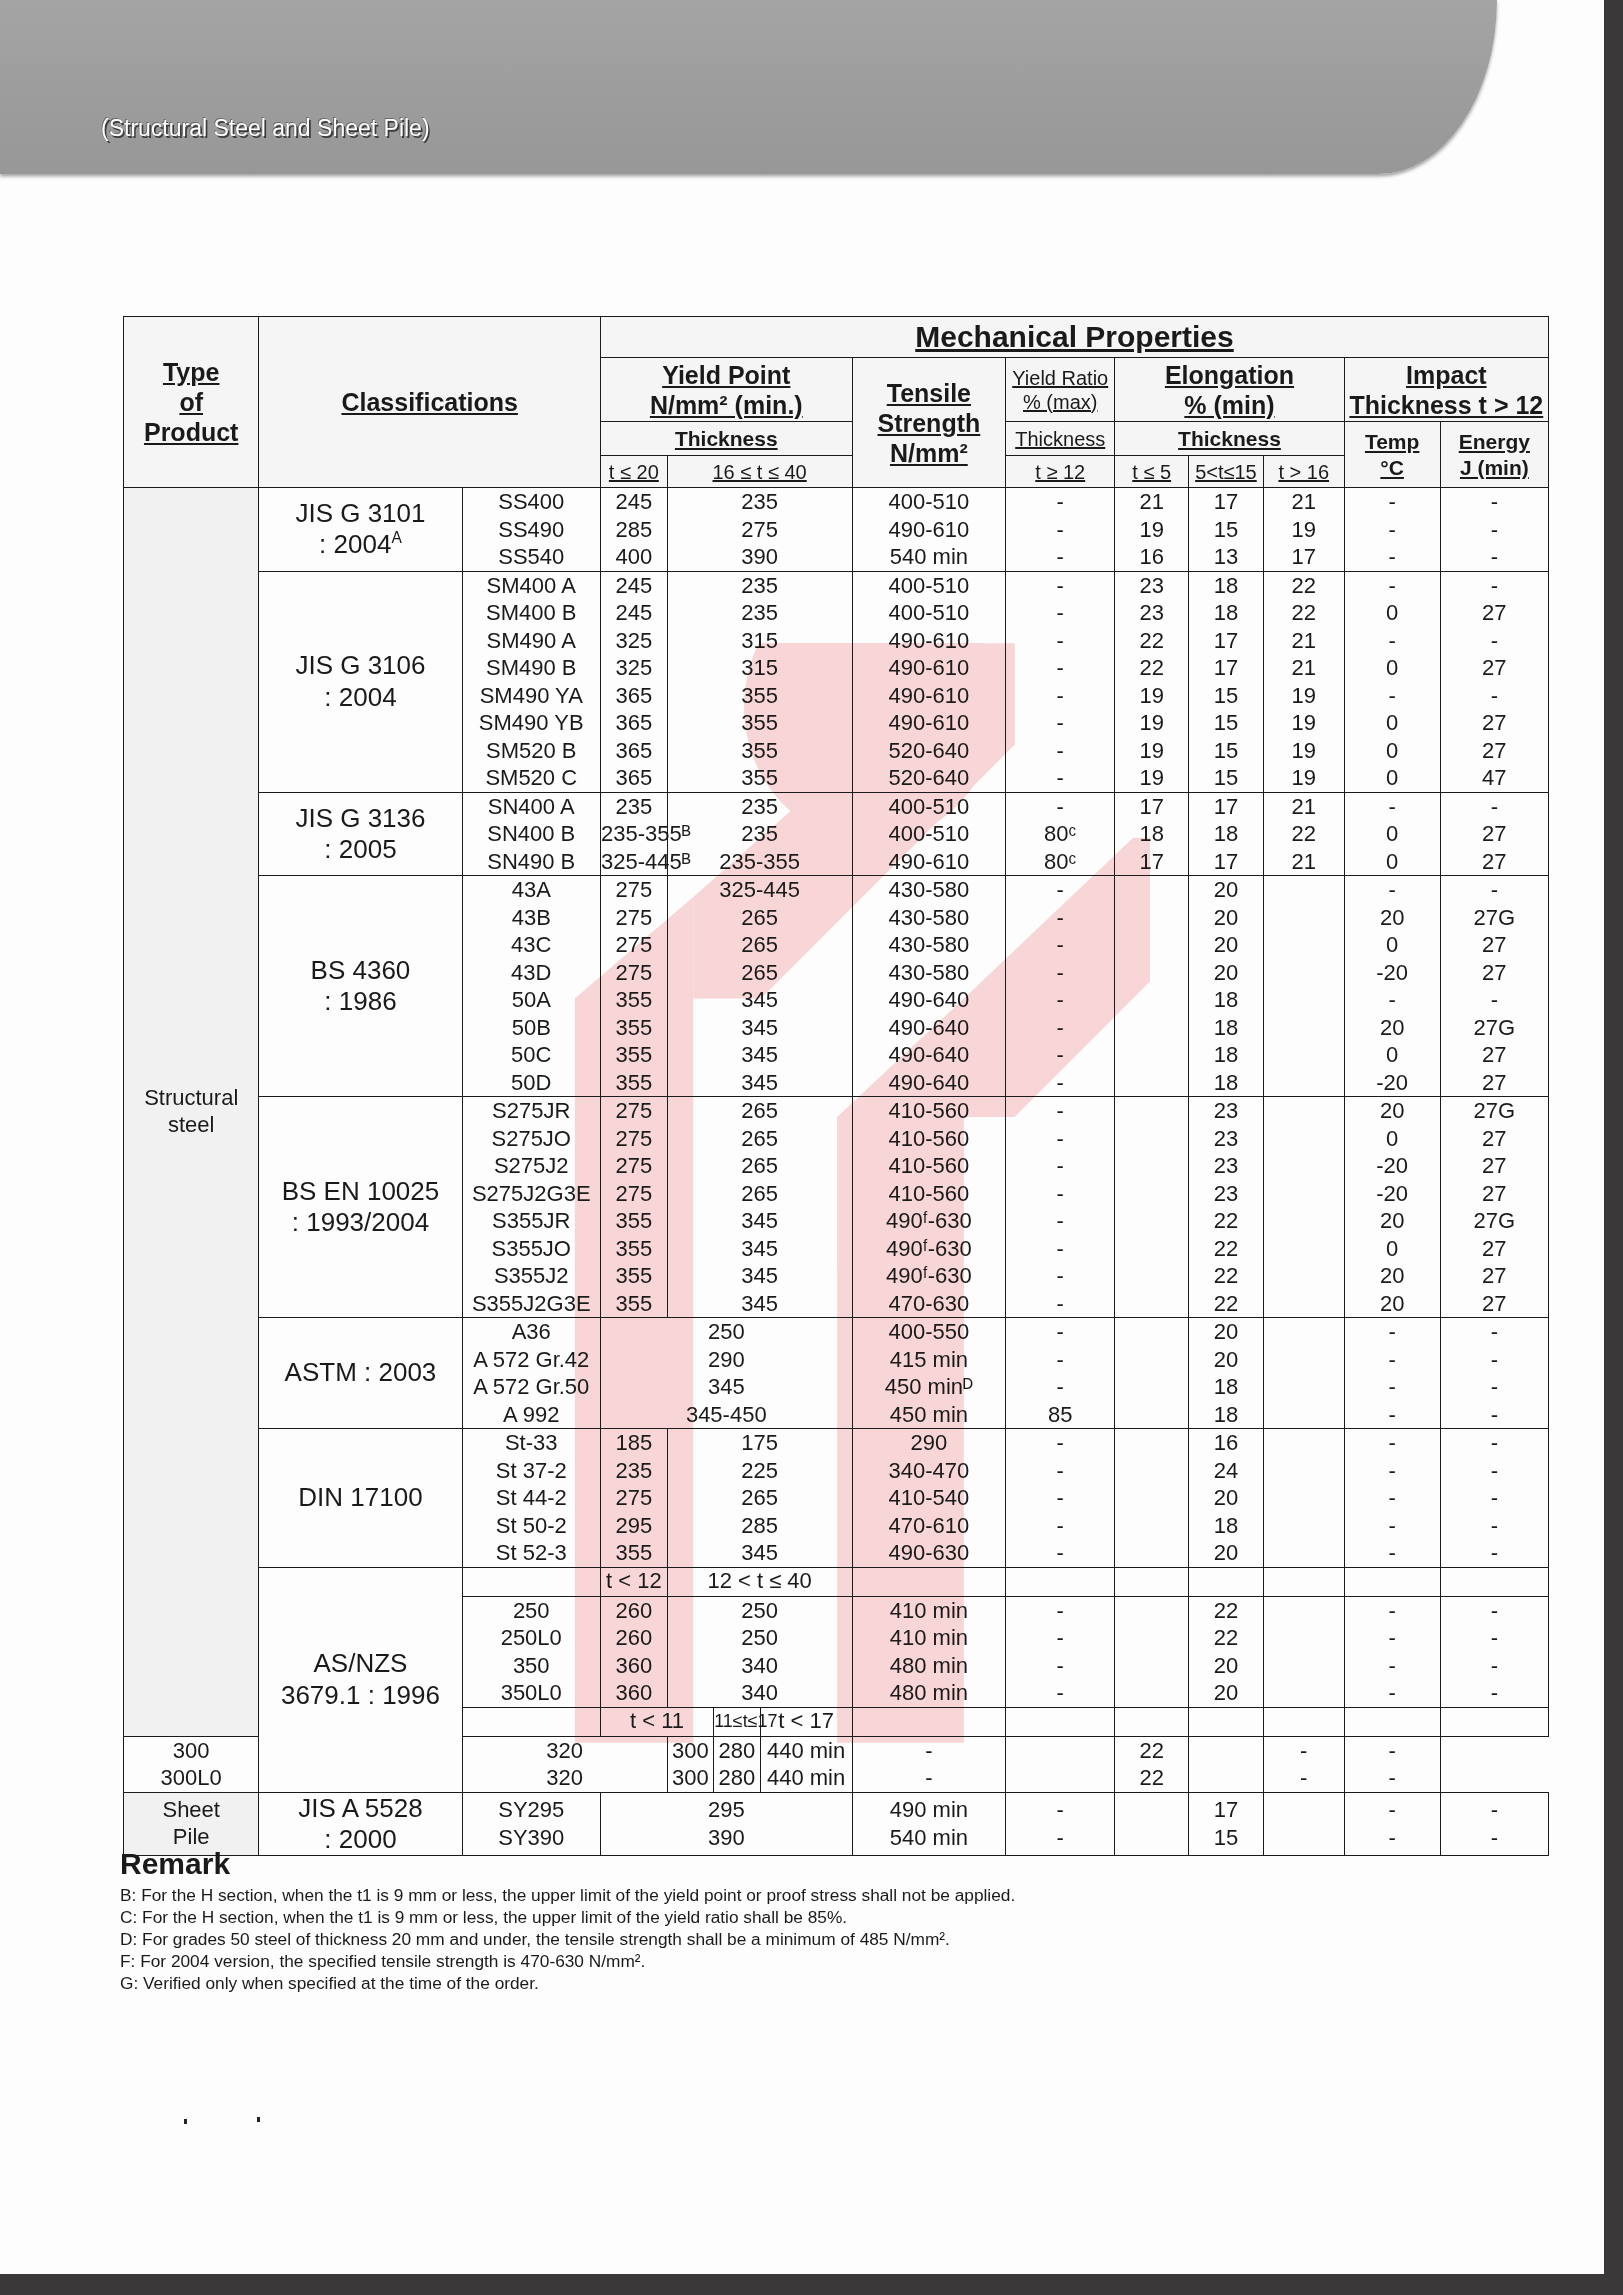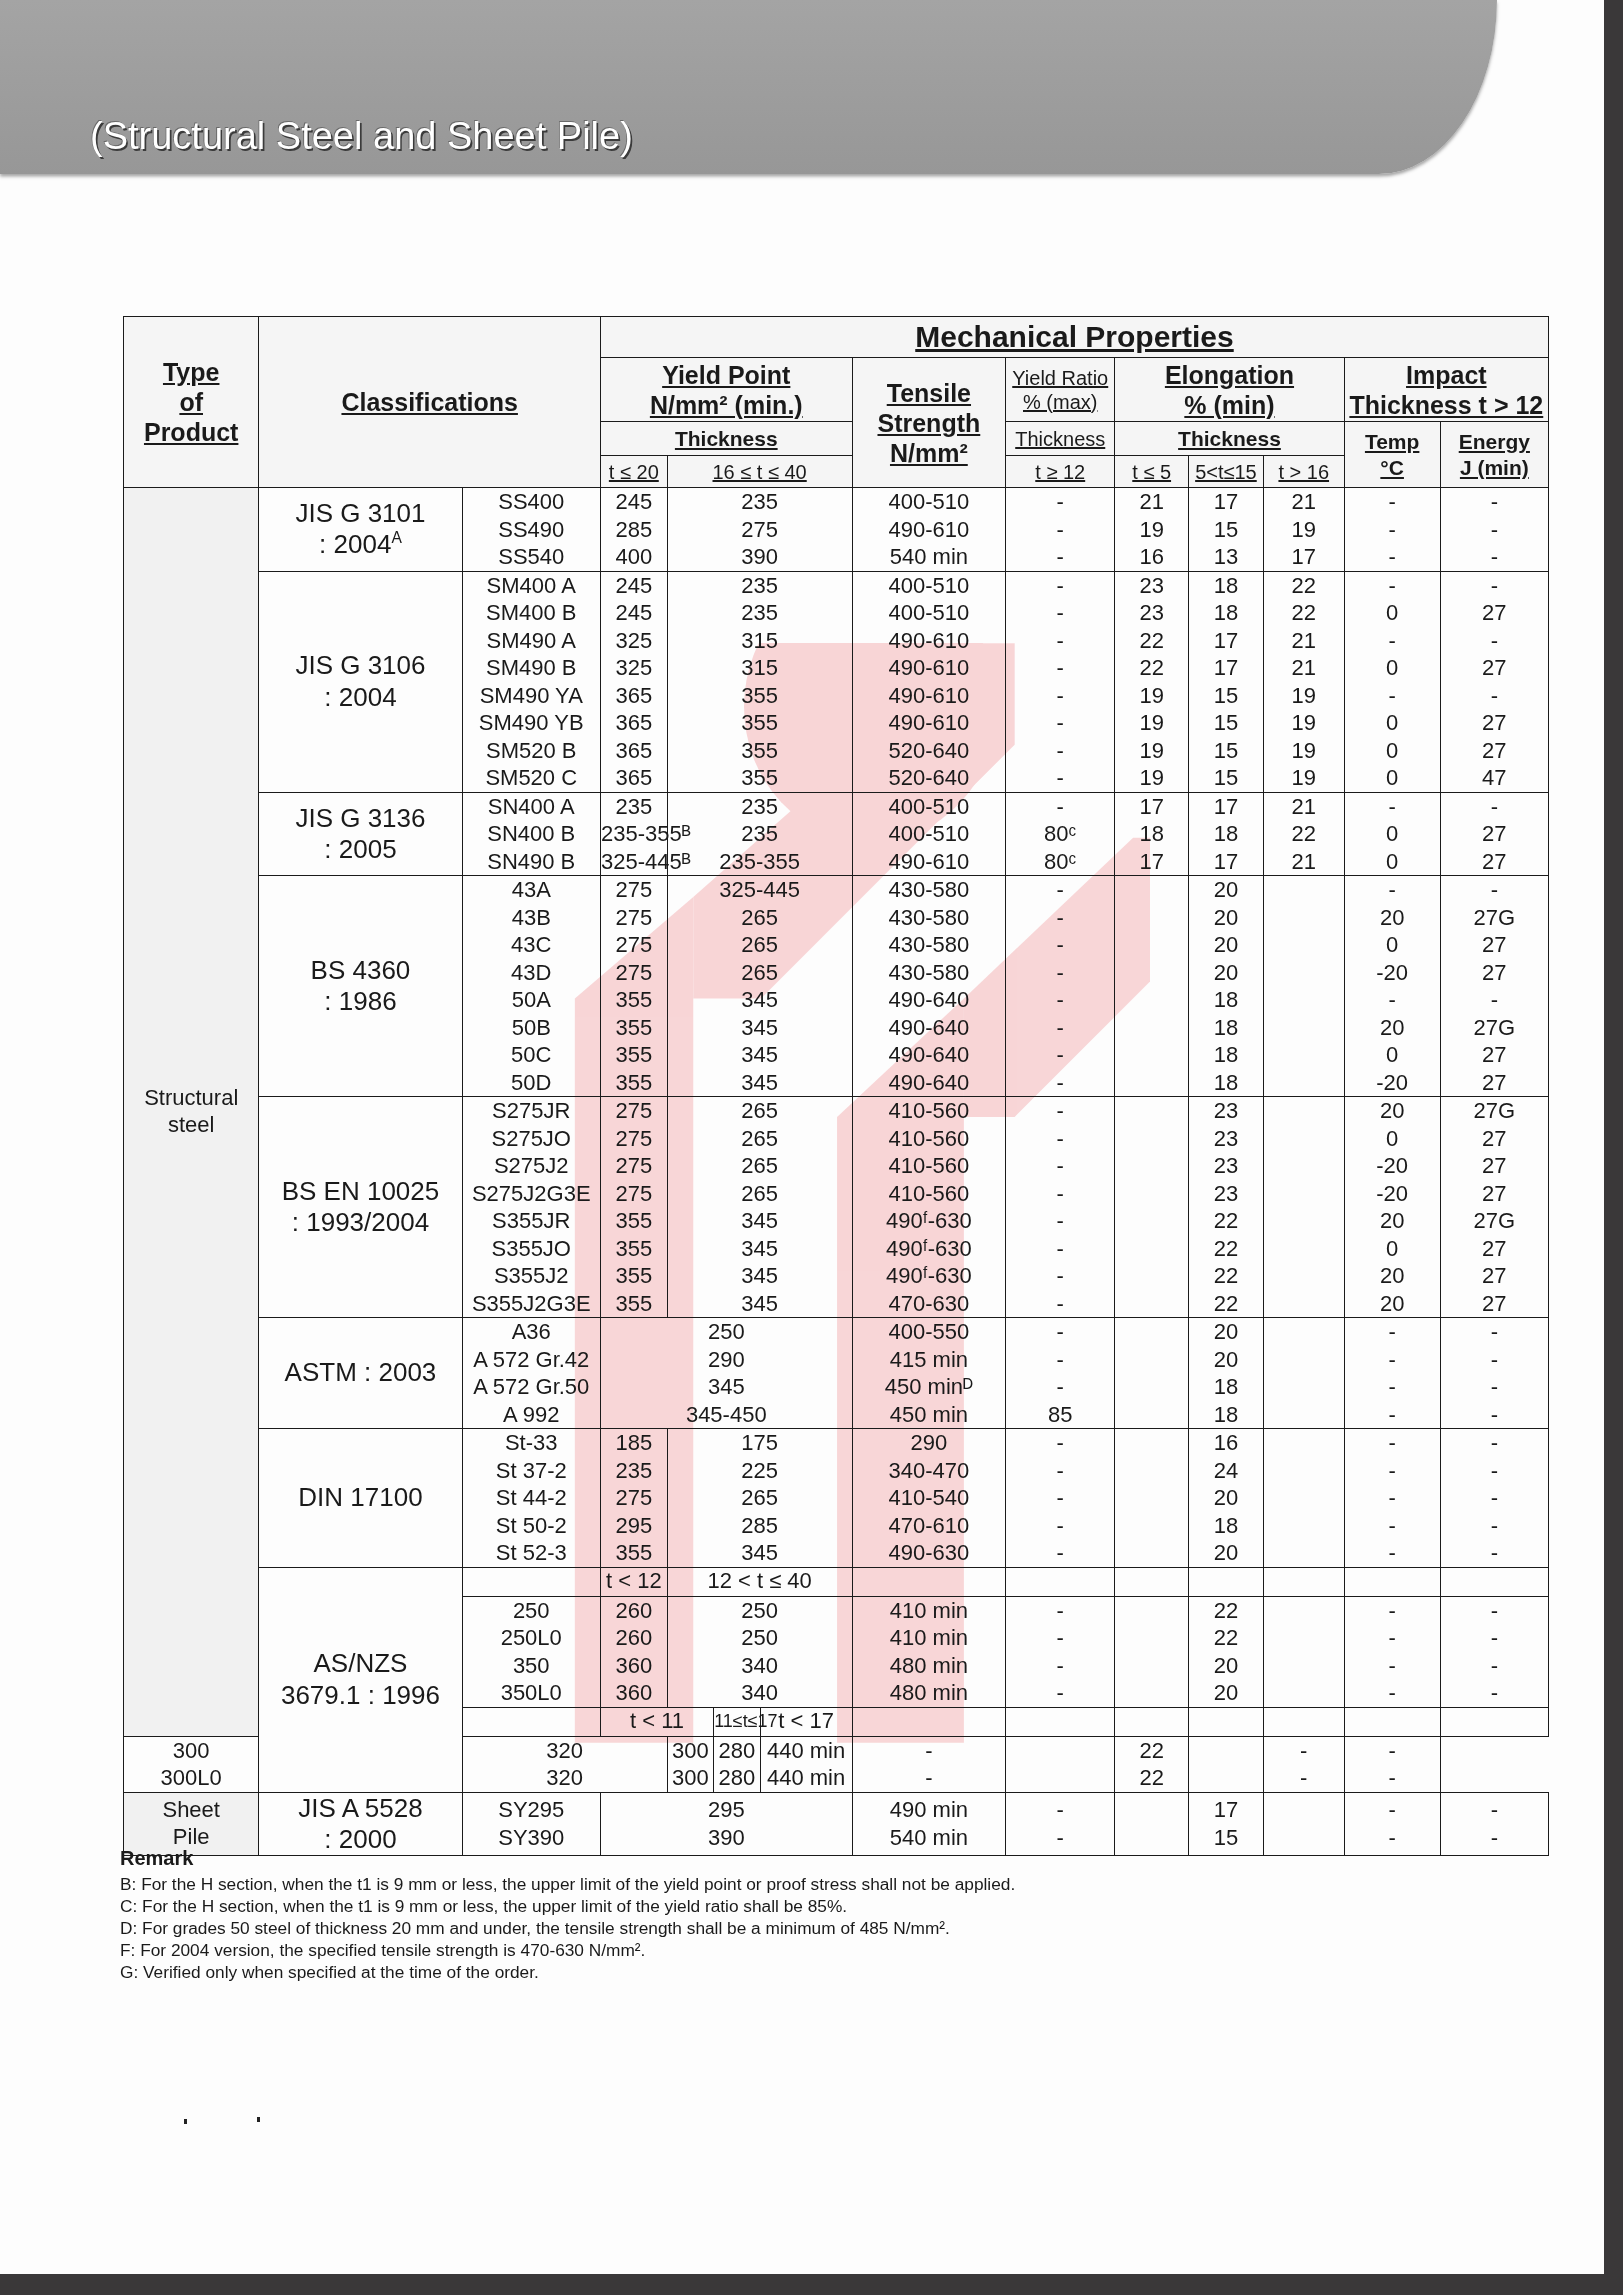--- a/index.html
+++ b/index.html
@@ -18,22 +18,22 @@
     background:linear-gradient(180deg,#a4a4a4 0%,#979797 100%);
     border-bottom-right-radius:118px 174px;
     box-shadow:0 2.5px 3.4px rgba(0,0,0,0.35);
   }
   .banner-title {
     position:absolute; left:103px; top:59px;
     font-size:47px; font-weight:bold; color:#ffffff; letter-spacing:-0.8px;
     text-shadow:1.7px 1.7px 0 #3b3b3b, -0.8px -0.8px 0 #6a6a6a;
   }
   .banner-sub {
-    position:absolute; left:90px; top:115px;
-    font-size:38px; color:#ffffff;
+    position:absolute; left:101px; top:115px;
+    font-size:23px; color:#ffffff;
     text-shadow:1.7px 1.7px 0 #3b3b3b, -0.8px -0.8px 0 #6a6a6a;
   }
 
   .watermark {
     position:absolute; left:541px; top:643px; width:609px; height:1100px;
     pointer-events:none; z-index:1;
   }
 
   table.spec {
     position:absolute; left:123px; top:316px; width:1426px;
@@ -52,21 +52,21 @@
   .shade { background:rgba(240,240,240,0.6);text-decoration:underline; }
   .type-cell { font-size:25px; font-weight:bold; background:rgba(238,238,238,0.8); }
   .std-cell  { font-size:26px; font-weight:bold; }
   .grp td { font-size:22px; }
   .grp td.std-cell { font-size:26px; }
   .stack div { height:27.5px; line-height:27.5px; white-space:nowrap; }
   .sub { font-size:20px;margin-top:32px; }
   sup { font-size:60%; }
 
   .remarks { position:absolute; left:120px; top:1847px; z-index:2; }
-  .remarks-title { font-size:20px; font-weight:bold; margin-bottom:3.4px; }
+  .remarks-title { font-size:30px; font-weight:bold; margin-bottom:3.4px; }
   .remarks-line { font-size:17.3px; line-height:22px; }
   .dot { position:absolute; width:2.5px; height:5px; background:#222; }
 </style>
 </head>
 <body>
 
 <div class="page">
 
   <div class="banner">
     <div class="banner-sub">(Structural Steel and Sheet Pile)</div>

